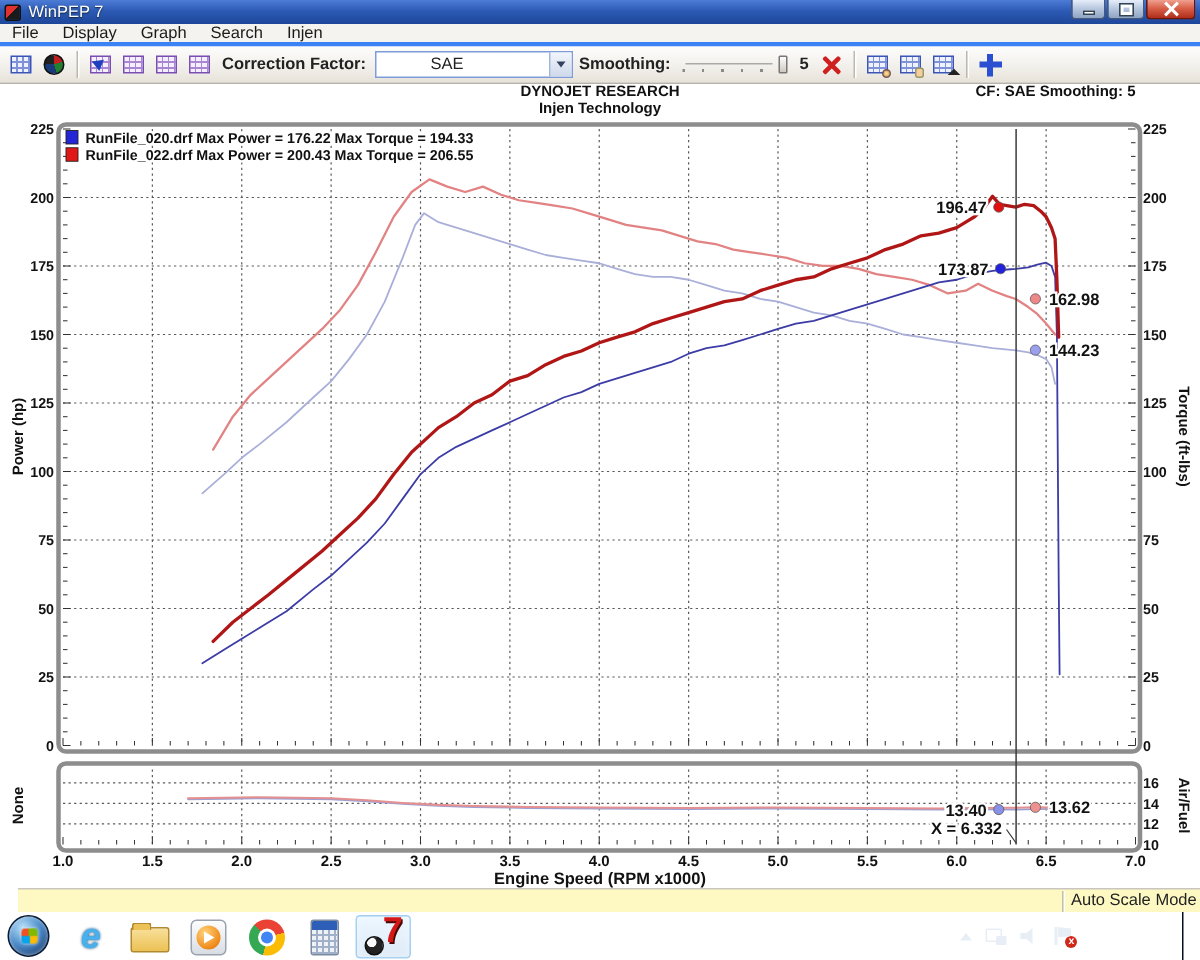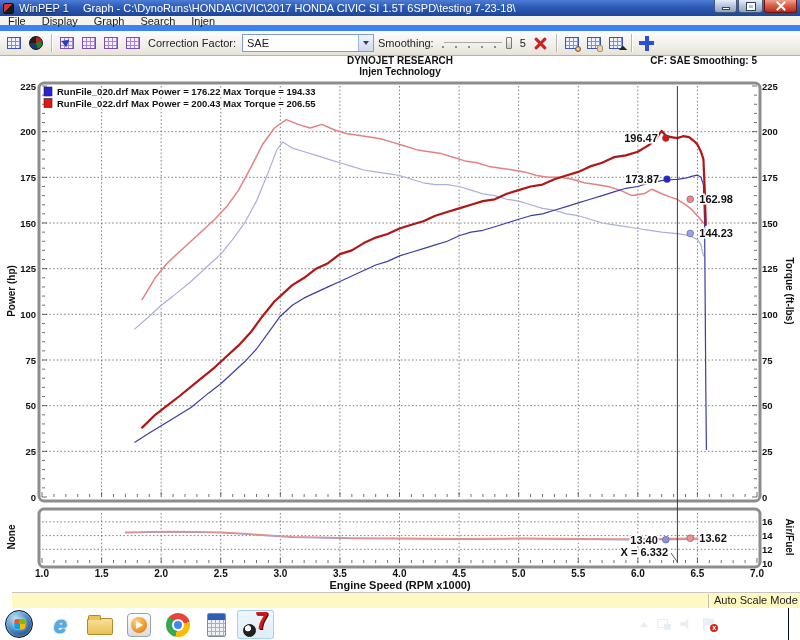--- a/index.html
+++ b/index.html
@@ -21,50 +21,50 @@
   .cap-btn.min{width:23px}.cap-btn.max{width:25px}
   .cap-btn.close{width:33px;background:linear-gradient(180deg,#f0a090 0%,#d9604a 45%,#b02e1a 100%);border-color:#6e1408;}
   .glyph-min{width:8px;height:3px;background:#fff;border:1px solid #345;margin-top:4px;}
   .glyph-max{width:8px;height:7px;border:2px solid #fff;outline:1px solid #345;background:transparent;}
   .glyph-close{position:relative;width:12px;height:10px;}
   .glyph-close:before,.glyph-close:after{content:"";position:absolute;left:0;top:4px;width:12px;height:2px;background:#fff;}
   .glyph-close:before{transform:rotate(45deg);} .glyph-close:after{transform:rotate(-45deg);}
 
   
   .menubar{position:absolute;left:0;top:16px;width:800px;height:15px;z-index:5;
-    background:#f4f3ef;border-bottom:6px solid #3b82f6;display:flex;align-items:center;font-size:11px;color:#1a1a1a;}
+    background:#f4f3ef;border-bottom:3px solid #3b82f6;display:flex;align-items:center;font-size:11px;color:#1a1a1a;}
   .menu-item{padding:0 8px;height:100%;display:flex;align-items:center;}
 
   
   .toolbar{position:absolute;left:0;top:31px;width:800px;height:25px;z-index:5;
     background:linear-gradient(180deg,#fdfdfc 0%,#efece6 70%,#e6e2d9 100%);
     border-bottom:1px solid #b6b2a7;display:flex;align-items:center;font-size:11px;color:#222;padding-left:3px;}
   .tb-btn{width:22px;height:21px;display:flex;align-items:center;justify-content:center;border:1px solid transparent;border-radius:2px;}
   .tb-sep{width:1px;height:18px;background:#bcb8ae;margin:0 4px;box-shadow:1px 0 0 #fff;}
-  .tb-label{margin:0 4px;white-space:nowrap;}
+  .tb-label{margin:0 4px;white-space:nowrap;font-weight:bold;}
   .ic-grid{width:14px;height:12px;border:1px solid #3c55b4;background-color:#eef2ff;
     background-image:repeating-linear-gradient(to right,transparent 0 3px,#7f92d8 3px 4px),
                      repeating-linear-gradient(to bottom,transparent 0 3px,#7f92d8 3px 4px);}
   .ic-grid.purple{border-color:#7a4eb0;background-color:#f4eeff;
     background-image:repeating-linear-gradient(to right,transparent 0 3px,#a886d4 3px 4px),
                      repeating-linear-gradient(to bottom,transparent 0 3px,#a886d4 3px 4px);}
   .ic-arrow-overlay{position:absolute;width:0;height:0;border-left:7px solid #1d3fc0;border-top:4px solid transparent;border-bottom:4px solid transparent;transform:rotate(-38deg);margin-left:-2px;margin-top:-2px;}
   .rel{position:relative;}
   .ic-gauge{width:14px;height:14px;border-radius:50%;border:1px solid #101010;
     background:conic-gradient(#c02020 0 20%,#208030 20% 45%,#183a78 45% 75%,#202020 75% 100%);}
   .ic-x{position:relative;width:13px;height:13px;}
   .ic-x:before,.ic-x:after{content:"";position:absolute;left:-1px;top:5px;width:15px;height:3px;background:#cf1f1f;border-radius:1px;}
   .ic-x:before{transform:rotate(45deg);} .ic-x:after{transform:rotate(-45deg);}
   .ic-cross{width:15px;height:15px;
     background:linear-gradient(#2a4fd0,#2a4fd0) center/15px 4px no-repeat,
                linear-gradient(#2a4fd0,#2a4fd0) center/4px 15px no-repeat;}
   .ic-dot-overlay{position:absolute;right:1px;bottom:1px;width:6px;height:6px;border-radius:50%;background:radial-gradient(#ffe9a8,#c89030);border:1px solid #755;}
   .ic-hand-overlay{position:absolute;right:1px;bottom:1px;width:6px;height:7px;border-radius:2px;background:#f5cfa0;border:1px solid #996;}
   .ic-cursor-overlay{position:absolute;right:0;bottom:0;width:0;height:0;border-left:6px solid #222;border-bottom:6px solid transparent;transform:rotate(45deg);}
-  .tb-select{width:132px;height:18px;border:1px solid #7f9bd8;background:#fff;display:flex;align-items:center;margin-left:2px;}
+  .tb-select{width:132px;height:18px;border:1px solid #7f9bd8;background:#fff;display:flex;align-items:center;margin-left:2px;padding-left:32px;}
   .tb-select span.val{flex:1;padding-left:4px;}
   .dd-btn{width:15px;height:16px;background:linear-gradient(180deg,#f2f6fc,#cfd9ea);border-left:1px solid #9fb4d8;display:flex;align-items:center;justify-content:center;}
   .dd-tri{width:0;height:0;border-left:3px solid transparent;border-right:3px solid transparent;border-top:4px solid #33435f;}
   .tb-slider{position:relative;width:70px;height:14px;margin:0 4px;}
   .tb-slider:before{content:"";position:absolute;left:0;right:8px;bottom:2px;height:2px;
     background:repeating-linear-gradient(to right,#8a8a8a 0 1.5px,transparent 1.5px 13px);}
   .tb-slider:after{content:"";position:absolute;left:2px;right:10px;top:6px;height:1px;background:#aaa;}
   .sl-handle{position:absolute;right:0;top:1px;width:6px;height:12px;border:1px solid #777;
     background:linear-gradient(180deg,#fdfdfd,#cfcac0);border-radius:1px;}
 
@@ -445,22 +445,21 @@
       <circle cx="665.8375" cy="539.7123287671233" r="3.4" fill="#8890e8" stroke="#555" stroke-width="0.5"></circle>
       <text x="657.8375" y="543.7123287671233" text-anchor="end" font-size="11" font-weight="bold" fill="#111" font-family="&quot;DejaVu Sans&quot;,sans-serif" stroke="#fff" stroke-width="3" paint-order="stroke">13.40</text>
       <circle cx="690.2666666666668" cy="538.2054794520548" r="3.4" fill="#ee9090" stroke="#555" stroke-width="0.5"></circle>
       <text x="699.2666666666668" y="542.2054794520548" text-anchor="start" font-size="11" font-weight="bold" fill="#111" font-family="&quot;DejaVu Sans&quot;,sans-serif" stroke="#fff" stroke-width="3" paint-order="stroke">13.62</text>
       <text x="668" y="556" text-anchor="end" font-size="11" font-weight="bold" fill="#111" font-family="&quot;DejaVu Sans&quot;,sans-serif" stroke="#fff" stroke-width="3" paint-order="stroke">X = 6.332</text>
       <line x1="671" y1="553" x2="677.3966666666666" y2="562" stroke="#333" stroke-width="0.8"></line>
     </svg>
 
   <div class="titlebar">
     <div class="app-icon"></div>
-    <span class="app-name">WinPEP 1</span>
-    <span>Graph - C:\DynoRuns\HONDA\CIVIC\2017 HONDA CIVIC SI 1.5T 6SPD\testing 7-23-18\</span>
+    <span class="app-name">WinPEP 7</span>
   </div>
   <div class="caption-btns">
     <div class="cap-btn min">
         <span class="glyph-min"></span>
       </div>
     <div class="cap-btn max">
         <span class="glyph-max"></span>
       </div>
     <div class="cap-btn close">
         <span class="glyph-close"></span>

